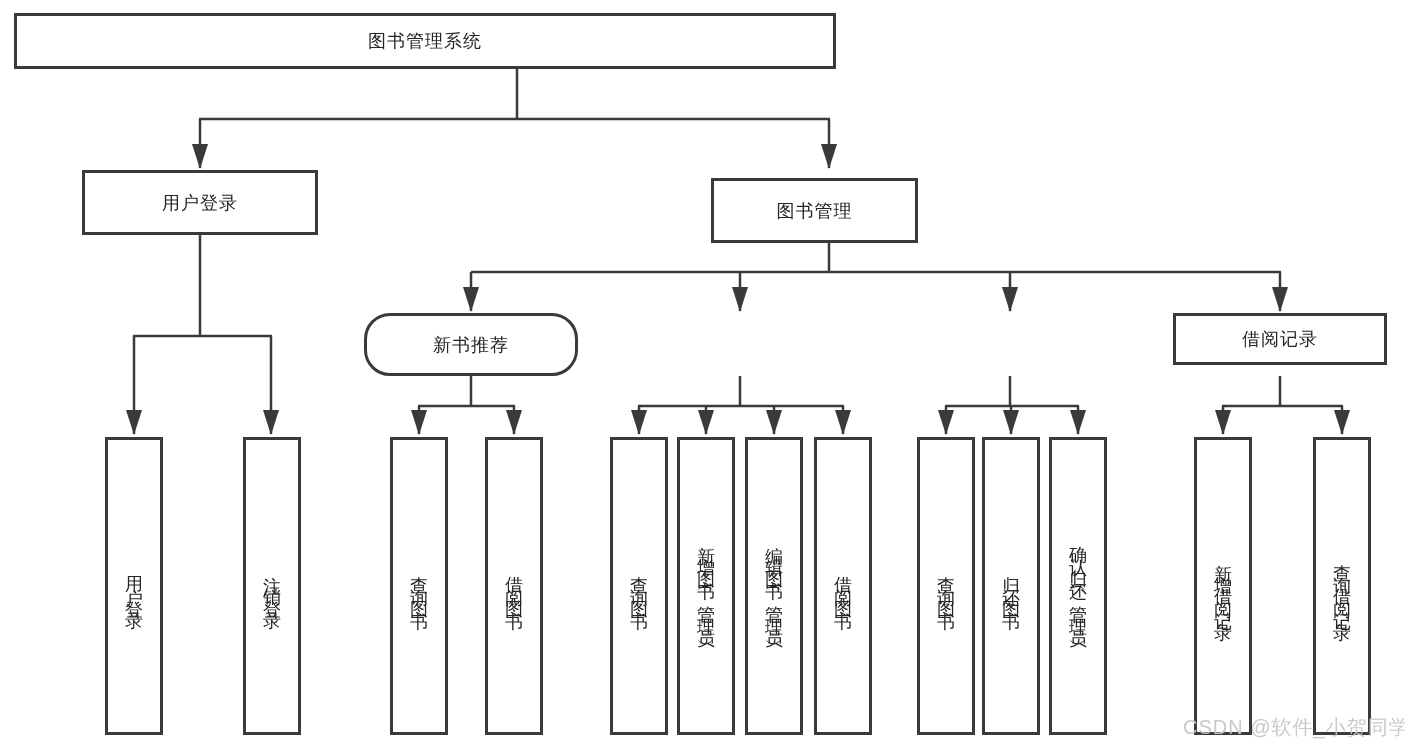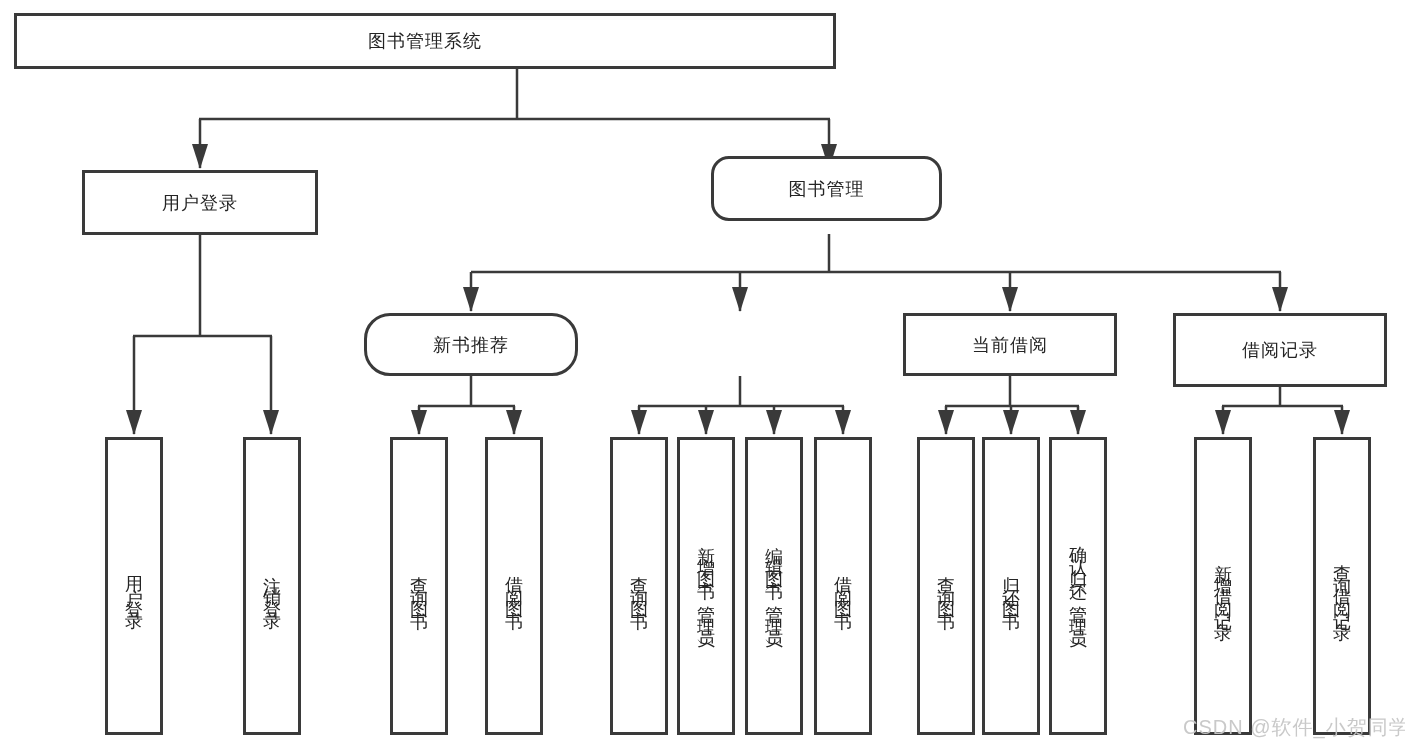--- a/index.html
+++ b/index.html
@@ -99,25 +99,24 @@
 
       <path d="M1280,376 V406 M1222,406 H1343"></path>
       <path d="M1223,406 V434" marker-end="url(#ah)"></path>
       <path d="M1342,406 V434" marker-end="url(#ah)"></path>
     </g>
   </svg>
 
   <div class="box h" style="left:14px; top:13px; width:822px; height:56px;">图书管理系统</div>
 
   <div class="box h" style="left:82px; top:170px; width:236px; height:65px;">用户登录</div>
-  <div class="box h" style="left:711px; top:156px; width:231px; height:65px;border-radius:18px;">图书管理</div>
+  <div class="box h" style="left:711px; top:178px; width:207px; height:65px;">图书管理</div>
 
   <div class="box h" style="left:364px; top:313px; width:214px; height:63px;border-radius:26px;">新书推荐</div>
-  <div class="box h" style="left:903px; top:313px; width:214px; height:63px;">当前借阅</div>
-  <div class="box h" style="left:1173px; top:313px; width:214px; height:74px;">借阅记录</div>
+  <div class="box h" style="left:1173px; top:313px; width:214px; height:52px;">借阅记录</div>
 
   <div class="box v" style="left:105px; top:437px; width:58px; height:298px;">用户登录</div>
   <div class="box v" style="left:243px; top:437px; width:58px; height:298px;">注销登录</div>
 
   <div class="box v" style="left:390px; top:437px; width:58px; height:298px;">查询图书</div>
   <div class="box v" style="left:485px; top:437px; width:58px; height:298px;">借阅图书</div>
 
   <div class="box v" style="left:610px; top:437px; width:58px; height:298px;">查询图书</div>
   <div class="box v" style="left:677px; top:437px; width:58px; height:298px;">新增图书（管理员）</div>
   <div class="box v" style="left:745px; top:437px; width:58px; height:298px;">编辑图书（管理员）</div>

